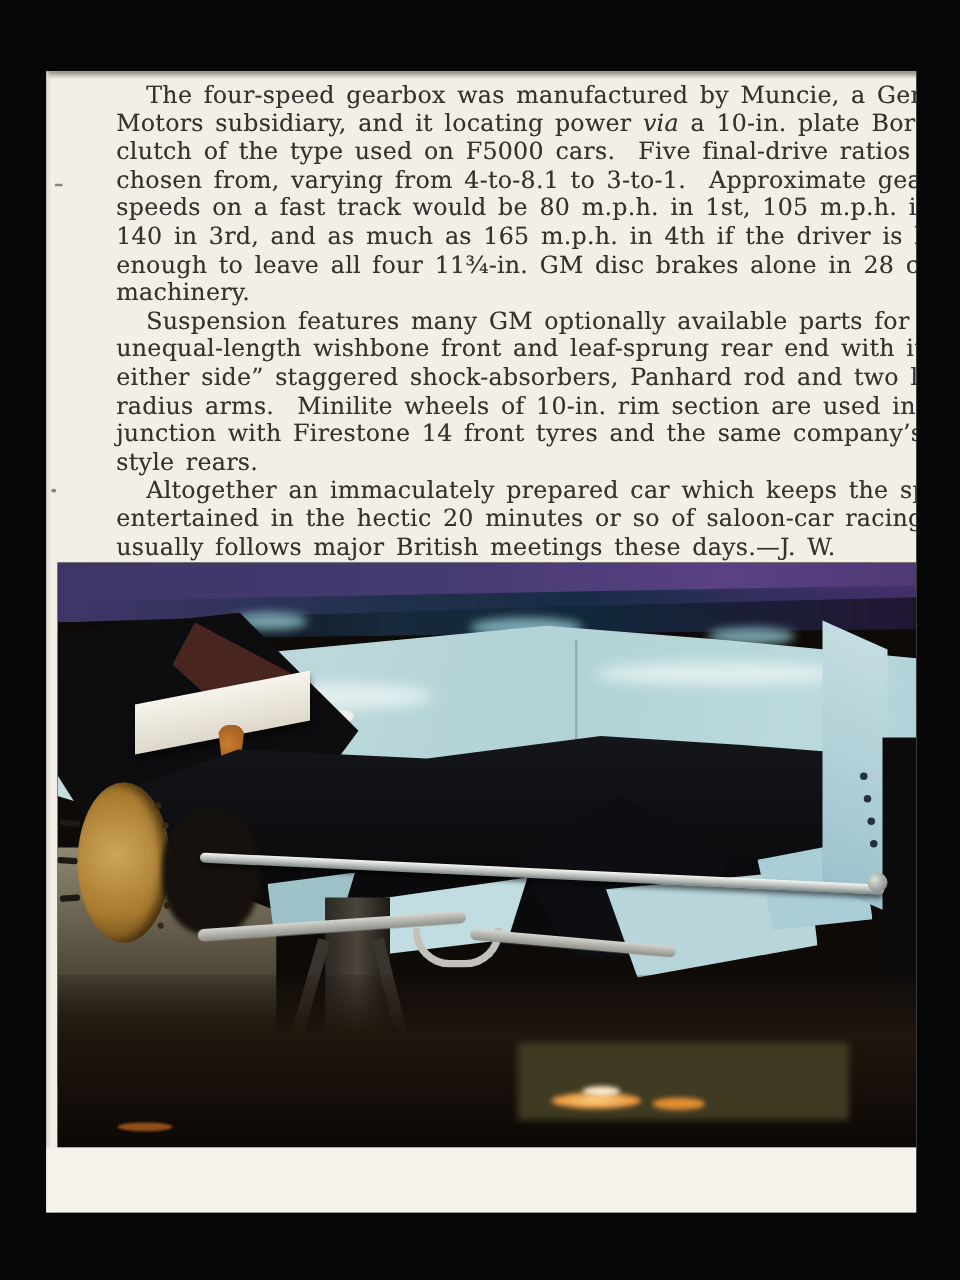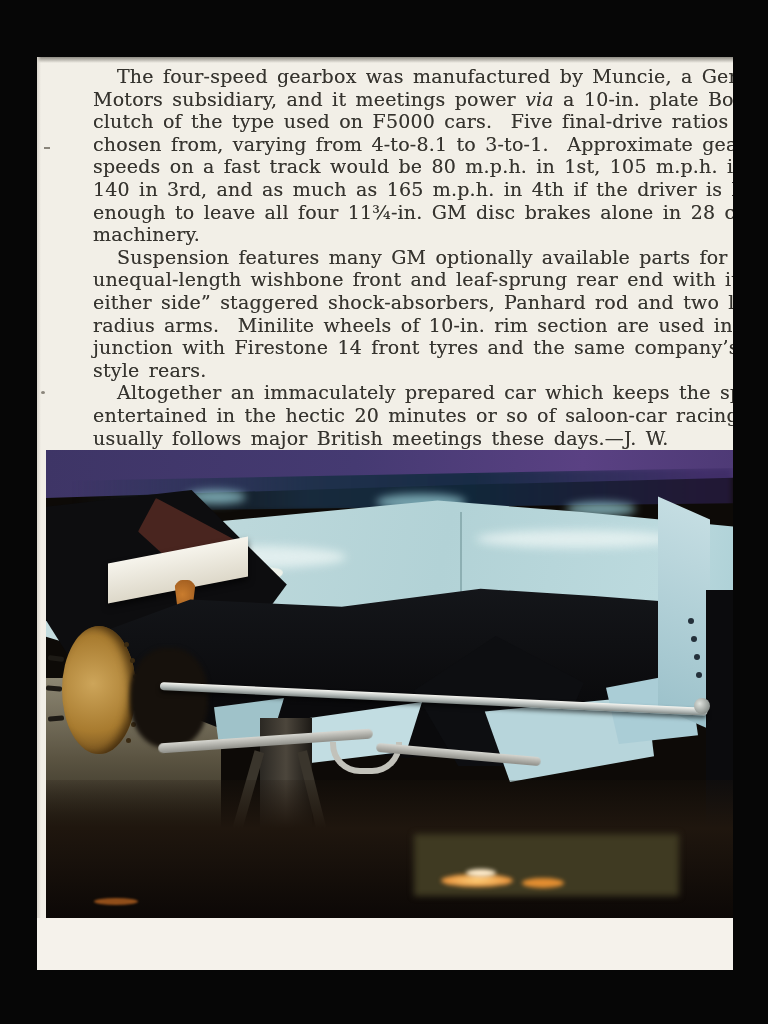--- a/index.html
+++ b/index.html
@@ -98,21 +98,21 @@
 
 <div id="stage">
   <div class="page">
     <div class="page-top-shadow"></div>
     <div class="page-left-shade"></div>
     <div class="speck" style="left:7px;top:90px;width:6px;height:2px;"></div>
     <div class="speck" style="left:4px;top:334px;width:4px;height:3px;border-radius:50%;"></div>
 
     <div class="article">
       <div class="line indent">The four-speed gearbox was manufactured by Muncie, a General</div>
-      <div class="line"><span>Motors subsidiary, and it meetings power </span><span class="it">via</span><span> a 10-in. plate Borg &amp; Beck</span></div>
+      <div class="line"><span>Motors subsidiary, and it locating power </span><span class="it">via</span><span> a 10-in. plate Borg &amp; Beck</span></div>
       <div class="line">clutch of the type used on F5000 cars.  Five final-drive ratios can be</div>
       <div class="line">chosen from, varying from 4-to-8.1 to 3-to-1.  Approximate gear</div>
       <div class="line">speeds on a fast track would be 80 m.p.h. in 1st, 105 m.p.h. in 2nd,</div>
       <div class="line">140 in 3rd, and as much as 165 m.p.h. in 4th if the driver is brave</div>
       <div class="line">enough to leave all four 11¾-in. GM disc brakes alone in 28 cwt. of</div>
       <div class="line">machinery.</div>
 
       <div class="line indent">Suspension features many GM optionally available parts for the</div>
       <div class="line">unequal-length wishbone front and leaf-sprung rear end with its “one</div>
       <div class="line">either side” staggered shock-absorbers, Panhard rod and two locating</div>

